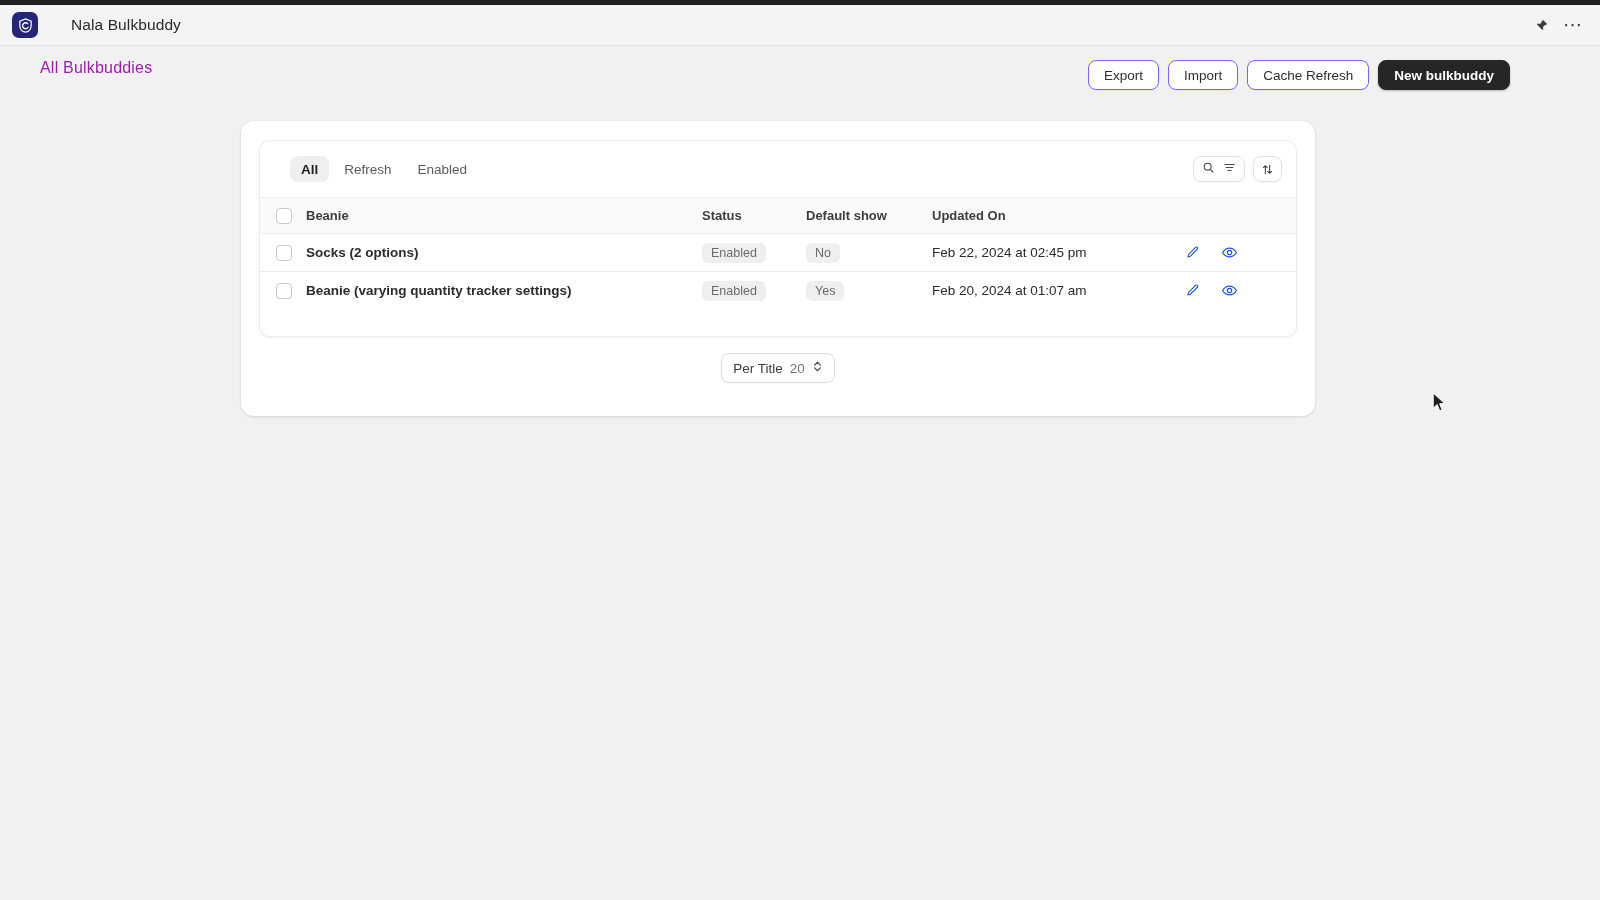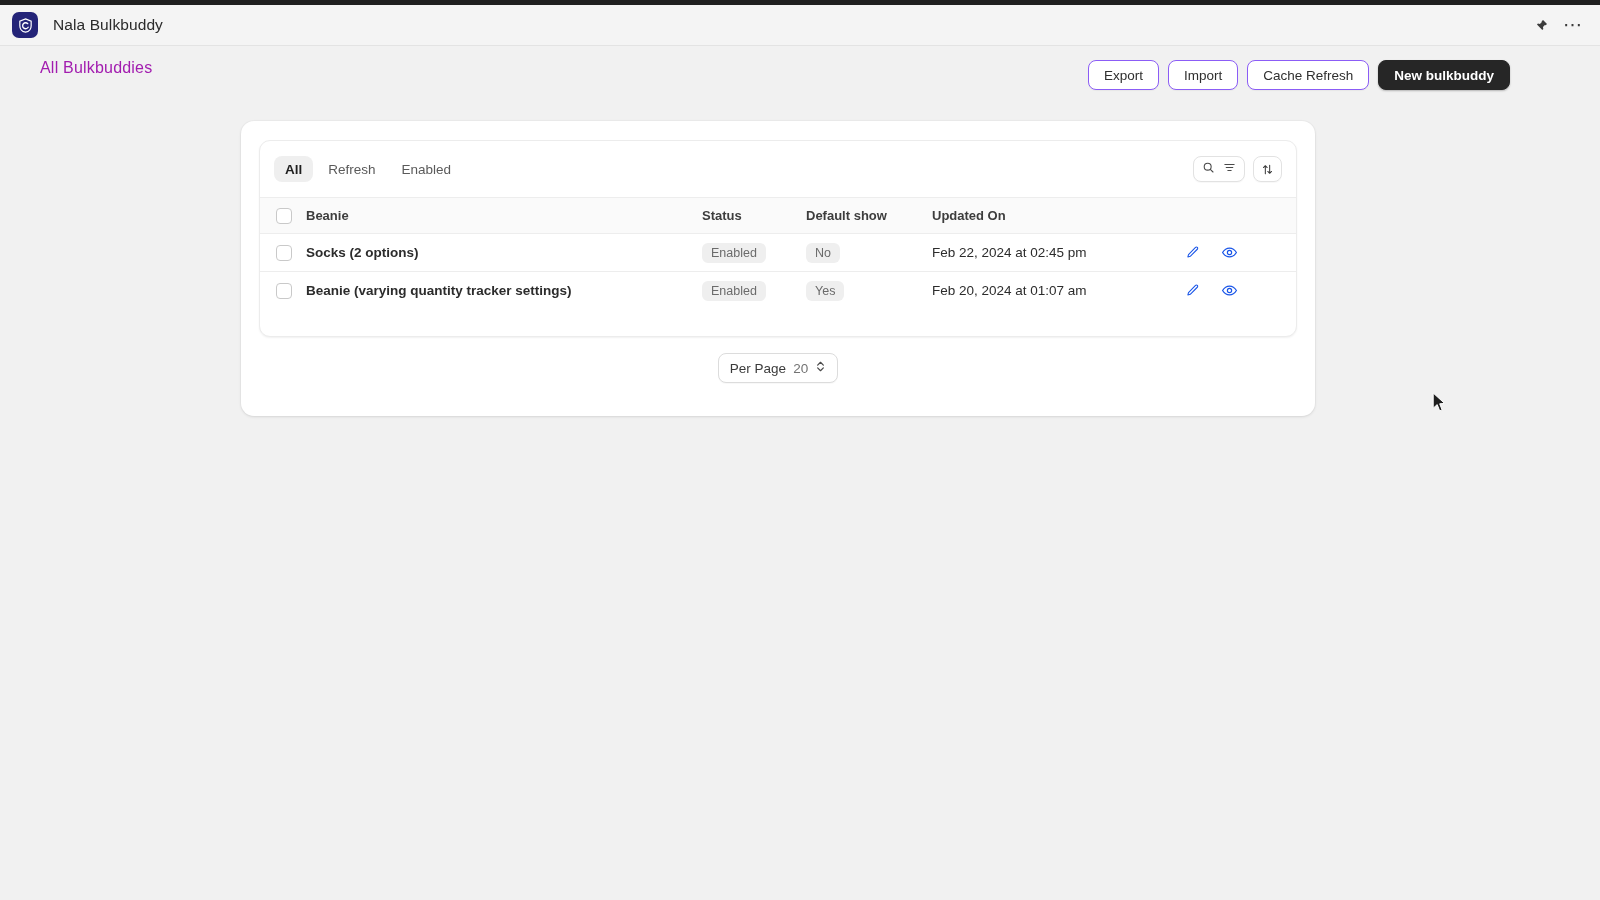--- a/index.html
+++ b/index.html
@@ -25,21 +25,21 @@
     display: flex; align-items: center;
   }
   .app-icon {
     width: 26px; height: 26px; margin-left: 12px;
     border-radius: 7px;
     background: #242478;
     display: flex; align-items: center; justify-content: center;
     flex: none;
   }
   .app-title {
-    margin-left: 15px;
+    margin-left: 33px;
     font-size: 15.5px;
     color: #2b2b2b;
     letter-spacing: .1px;
   }
   .appbar-right {
     margin-left: auto; display: flex; align-items: center;
     gap: 6px; margin-right: 14px;
   }
   .icon-btn-plain {
     width: 26px; height: 26px;
@@ -113,21 +113,21 @@
   }
   .tabs { display: flex; align-items: center; gap: 4px; }
   .tab {
     height: 26px; padding: 0 11px;
     display: flex; align-items: center;
     font-size: 13.5px; color: #5a5a5a;
     border-radius: 8px; cursor: pointer;
     font-weight: 400;
   }
   .tab.active {
-    background: #efefef; color: #1f1f1f; font-weight: 700;
+    background: #efefef; color: #1f1f1f; font-weight: 700; margin-left: 16px;
   }
   .tabs-tools { margin-left: auto; display: flex; align-items: center; gap: 8px; }
   .tool-group {
     height: 26px; padding: 0 8px;
     border: 1px solid #e2e2e2; border-radius: 8px;
     background: #fff;
     display: flex; align-items: center; gap: 8px;
     cursor: pointer;
     box-shadow: 0 1px 1px rgba(0,0,0,.03);
   }
@@ -343,21 +343,21 @@
               </span>
             </div>
           </td>
         </tr>
       </tbody>
     </table>
   </div>
 
   <div class="pagination">
     <div class="perpage">
-      <span>Per Page</span>
+      <span>Per Title</span>
       <span class="val">20</span>
       <span>
         <svg width="11" height="13" viewBox="0 0 12 16" aria-hidden="true">
           <path d="M2.5 6.3 6 2.8l3.5 3.5" fill="none" stroke="#4a4a4a" stroke-width="1.5" stroke-linecap="round" stroke-linejoin="round"></path>
           <path d="M2.5 9.7 6 13.2l3.5-3.5" fill="none" stroke="#4a4a4a" stroke-width="1.5" stroke-linecap="round" stroke-linejoin="round"></path>
         </svg>
       </span>
     </div>
   </div>
 </div>

